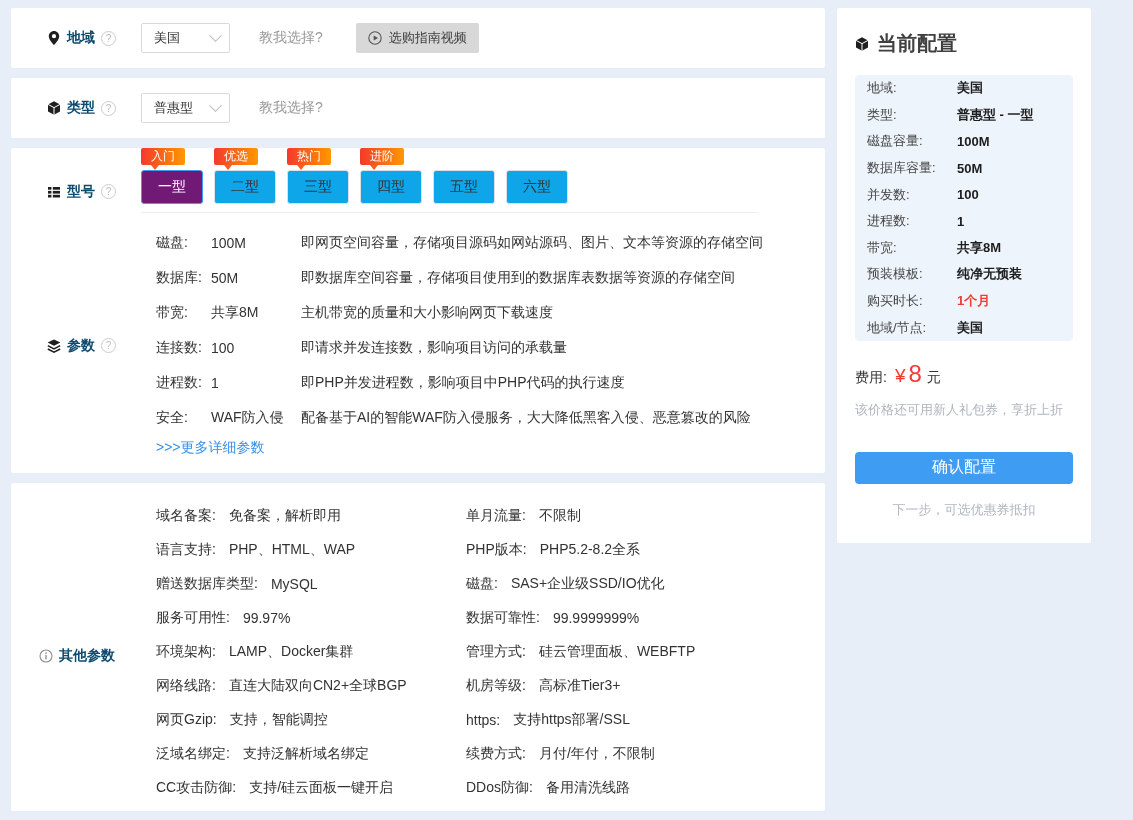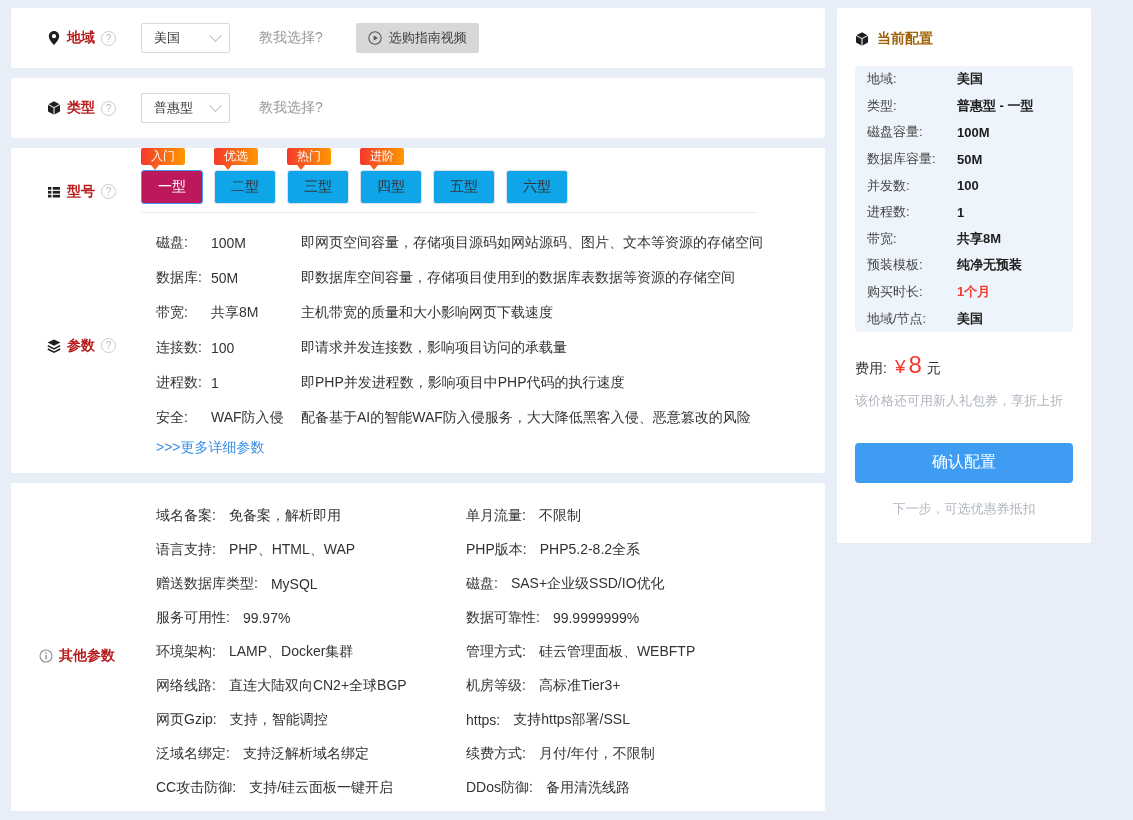--- a/index.html
+++ b/index.html
@@ -8,21 +8,21 @@
     background:#e8eef8;
     font-family:"Liberation Sans","DejaVu Sans",sans-serif;
     color:#333;
   }
   .app { display:flex; padding:8px 11px 0 11px; gap:12px; align-items:flex-start; }
   .left-col { width:814px; display:flex; flex-direction:column; gap:10px; }
   .card { background:#fff; border-radius:2px; width:100%; }
 
   
   .sec-head { display:flex; align-items:center; gap:6px; flex:none; }
-  .sec-head .sec-label { font-size:14px; font-weight:bold; color:#b91c1c; white-space:nowrap; }
+  .sec-head .sec-label { font-size:14px; font-weight:bold; color:#0c4a6e; white-space:nowrap; }
   .help-q {
     width:15px; height:15px; border:1px solid #ccc; border-radius:50%;
     color:#bbb; font-size:10px; display:inline-flex; align-items:center; justify-content:center;
     cursor:pointer; flex:none;
   }
   .help-q::before { content:"?"; }
   .icon14 { width:14px; height:14px; flex:none; display:inline-block; }
 
   
   .row-card { height:60px; display:flex; align-items:center; padding-left:26px; }
@@ -42,21 +42,21 @@
   
   .card3 { height:325px; padding-left:26px; overflow:hidden; }
   .model-area { display:flex; }
   .model-area .sec-head { margin-left:10px; width:94px; margin-top:31px; }
   .models { display:flex; gap:11px; }
   .model-wrap { position:relative; padding-top:22px; }
   .model-btn {
     width:62px; height:34px; background:#0ea5e9; border:1px solid #dcdfe6; border-radius:3px;
     font-size:14px; color:#333; display:flex; align-items:center; justify-content:center; cursor:pointer;
   }
-  .model-btn.selected { background:#be185d; border-color:#3e9cf3; color:#fff; }
+  .model-btn.selected { background:#701a75; border-color:#3e9cf3; color:#fff; }
   .badge {
     position:absolute; top:0; left:0; height:17px; padding:0 10px; border-radius:2px;
     background:linear-gradient(90deg,#f5382c,#ff9800); color:#fff; font-size:12px;
     display:inline-flex; align-items:center; white-space:nowrap;
   }
   .badge::after {
     content:""; position:absolute; top:17px; left:10px;
     border:4px solid transparent; border-top:5px solid #f95d20; border-bottom:0;
   }
   .divider { height:1px; background:#ededed; width:617px; margin:8px 0 0 104px; }
@@ -73,34 +73,34 @@
   .card4 { height:328px; padding:16px 0 0 26px; overflow:hidden; }
   .other-area { display:flex; }
   .other-area .sec-head { margin-left:2px; width:117px; margin-top:8px; }
   .other-grid { display:grid; grid-template-columns:310px 1fr; }
   .pair { height:34px; display:flex; align-items:center; font-size:14px; color:#333; white-space:nowrap; }
   .o-value { margin-left:13px; }
 
   
   .sidebar { width:254px; height:535px; background:#fff; border-radius:2px; padding:0 18px; }
   .sb-head { display:flex; align-items:center; gap:8px; margin:22px 0 18px 0; }
-  .sb-title { font-size:14px; font-weight:bold; color:#a16207; }
+  .sb-title { font-size:20px; font-weight:bold; color:#404040; }
   .cfg-box { background:#eef4fb; border-radius:4px; padding:0 12px; }
   .cfg-row { display:flex; align-items:center; height:26.6px; font-size:13px; }
   .cfg-name { width:90px; color:#444; flex:none; }
   .cfg-value { color:#1c1c1c; font-weight:600; }
   .red { color:#f5392f !important; }
   .fee-line { margin-top:19px; display:flex; align-items:baseline; }
   .fee-label { font-size:14px; color:#333; }
   .fee-currency { font-size:19px; color:#f5392f; margin-left:8px; }
   .fee-amount { font-size:24px; color:#f5392f; margin:0 5px 0 3px; }
   .fee-unit { font-size:14px; color:#333; }
   .fee-note { margin-top:13px; font-size:13px; color:#b0b6bf; }
   .confirm-btn {
-    margin-top:33px; width:100%; height:40px; background:#3e9cf3; color:#fff;
+    margin-top:33px; width:100%; height:32px; background:#3e9cf3; color:#fff;
     font-size:16px; border:none; border-radius:4px; display:flex; align-items:center; justify-content:center;
     cursor:pointer;
   }
   .next-note { margin-top:17px; text-align:center; font-size:13px; color:#b0b6bf; }
 </style>
 </head>
 <body>
 
 <div class="app">
   <div class="left-col">

